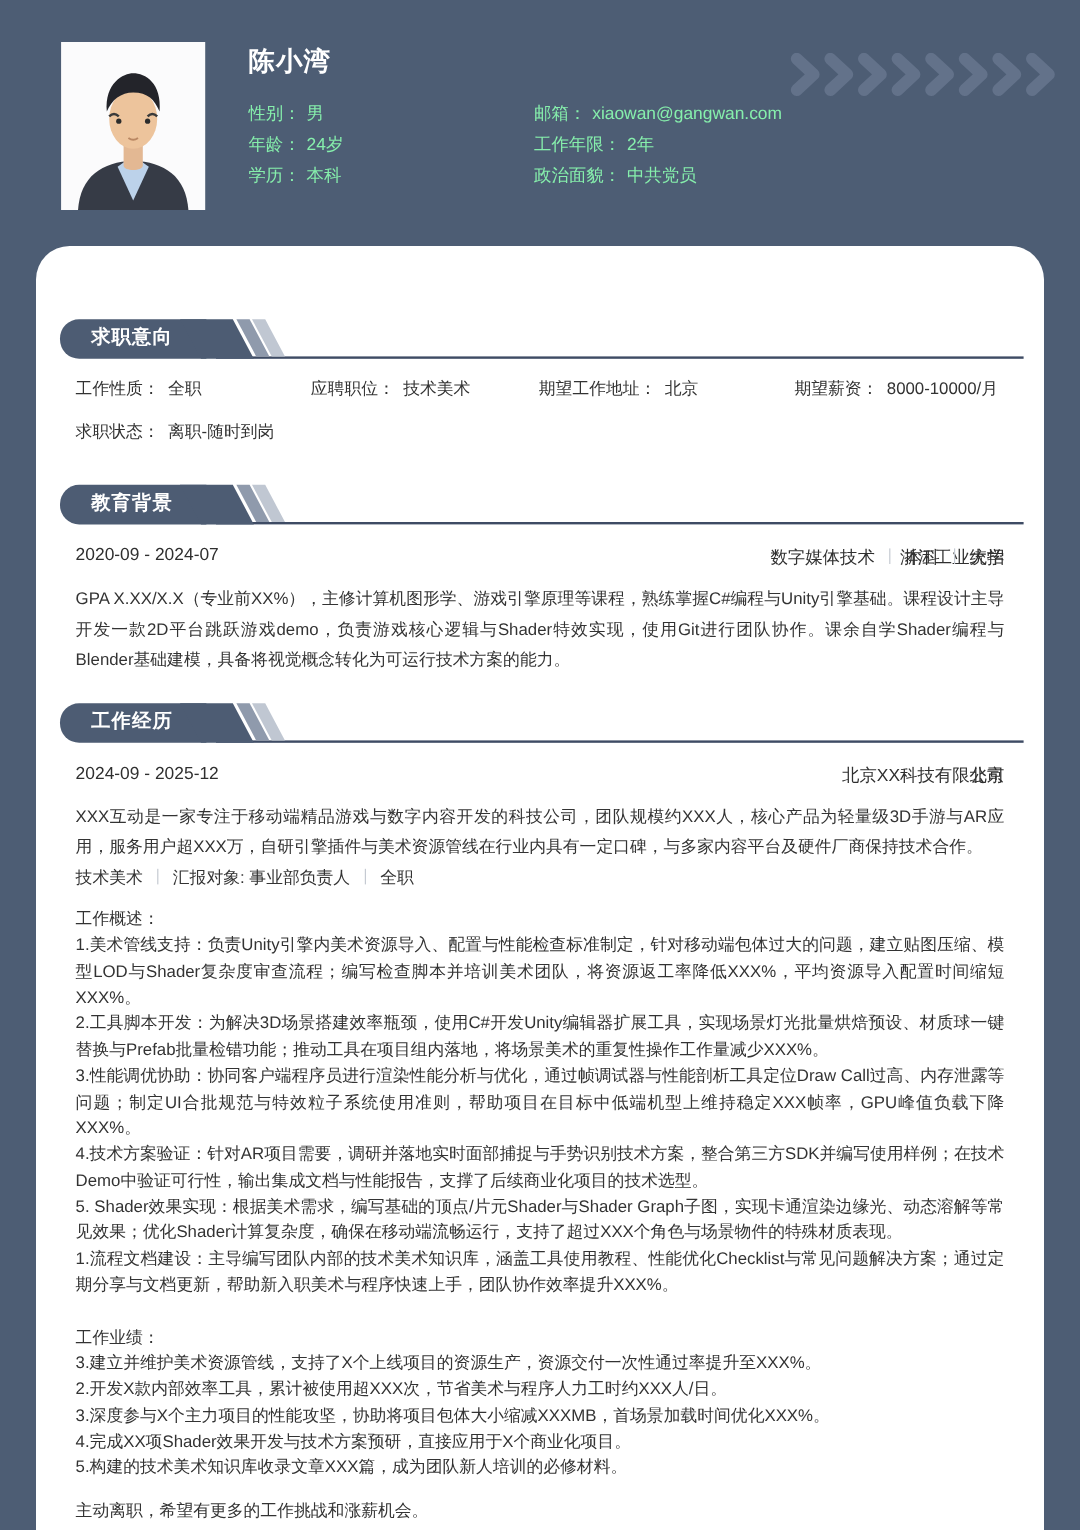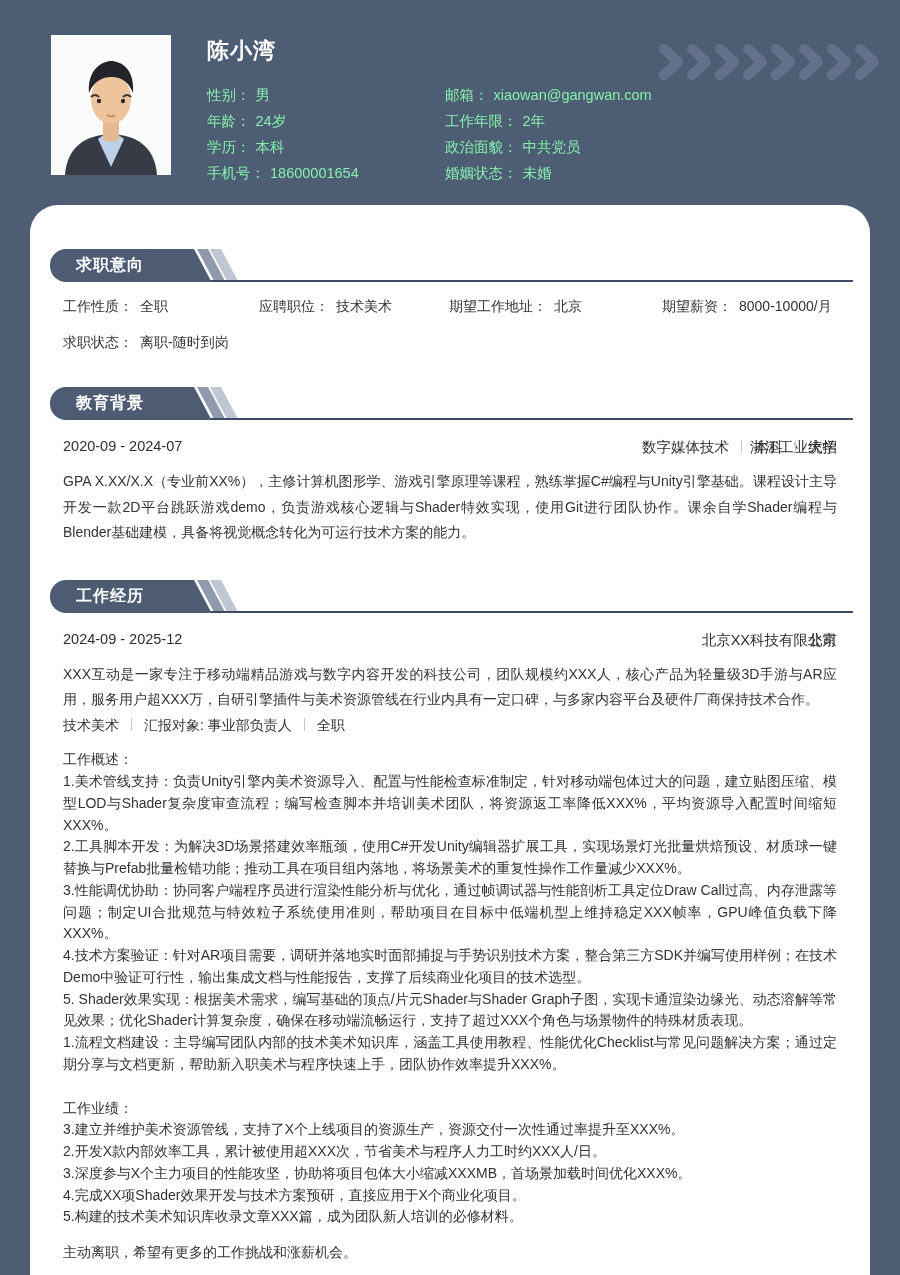--- a/index.html
+++ b/index.html
@@ -18,21 +18,21 @@
   .info-row{height:26px;line-height:26px;font-size:14.5px;color:#86efac;}
   .info-cell-l{position:absolute;left:0;}
   .info-cell-r{position:absolute;left:238px;}
   .info-row{position:relative;}
   .flabel{margin-right:5px;}
   .chevrons{position:absolute;right:10px;top:44px;}
   
   .card{
     position:absolute;left:30px;top:205px;width:840px;height:1070px;
     background:#ffffff;border-radius:28px 28px 0 0;
-    padding:44px 33px 0 33px;box-sizing:border-box;
+    padding:61px 33px 0 33px;box-sizing:border-box;
   }
   
   .sec-banner{position:relative;height:33px;margin-left:-13px;margin-right:-16px;}
   .sec-line{position:absolute;left:130px;right:0;bottom:0;height:2px;background:#3e4b64;}
   .b-main{position:absolute;left:0;top:0;bottom:0;width:122px;background:#4d5c73;border-radius:16px 0 0 16px;}
   .b-skew{position:absolute;left:100px;top:0;bottom:0;width:44px;background:#4d5c73;transform:skewX(28deg);transform-origin:0 0;}
   .b-stripe{position:absolute;top:0;bottom:2px;width:11px;transform:skewX(28deg);transform-origin:0 0;}
   .s1{left:147px;background:#8f9aac;}
   .s2{left:160px;background:#c0c7d2;}
   .b-title{position:absolute;left:26px;top:0;line-height:32px;font-size:16px;font-weight:bold;color:#ffffff;letter-spacing:1px;}
@@ -48,21 +48,21 @@
   .meta-center{display:block;text-align:right;width:100%;}
   .meta-right{position:absolute;right:0;top:0;}
   .para{font-size:14px;color:#333;line-height:25.5px;margin-top:11px;text-align:justify;overflow-wrap:break-word;}
   .divider{display:inline-block;width:1px;height:13px;background:#c5cad2;margin:0 12px;vertical-align:-1px;}
   .role-line{font-size:14px;color:#333;line-height:21.75px;margin-top:2px;}
   .list-block{font-size:14px;color:#333;line-height:21.75px;text-align:justify;overflow-wrap:break-word;}
   .mt14{margin-top:13px;}
   .mt24{margin-top:22px;}
   .leave{font-size:14px;color:#333;line-height:21.75px;margin-top:14px;}
   .sec-gap{margin-top:33px;}
-  .sec-gap-sm{margin-top:34px;}
+  .sec-gap-sm{margin-top:23px;}
 </style>
 </head>
 <body>
 
 <div class="header">
   <div class="photo">
     <svg width="120" height="140" viewBox="0 0 120 140">
       <rect x="0" y="0" width="120" height="140" fill="#fbfbfc"></rect>
       <path d="M14 140 C16 112 34 100 60 99 C86 100 104 112 106 140 Z" fill="#363b46"></path>
       <path d="M47 104 L60 132 L73 104 L66 99 L54 99 Z" fill="#bcd2ea"></path>
@@ -82,24 +82,20 @@
       <span class="info-cell-l"><span class="flabel">性别：</span><span>男</span></span>
       <span class="info-cell-r"><span class="flabel">邮箱：</span><span>xiaowan@gangwan.com</span></span>
     </div>
     <div class="info-row">
       <span class="info-cell-l"><span class="flabel">年龄：</span><span>24岁</span></span>
       <span class="info-cell-r"><span class="flabel">工作年限：</span><span>2年</span></span>
     </div>
     <div class="info-row">
       <span class="info-cell-l"><span class="flabel">学历：</span><span>本科</span></span>
       <span class="info-cell-r"><span class="flabel">政治面貌：</span><span>中共党员</span></span>
-    </div>
-    <div class="info-row">
-      <span class="info-cell-l"><span class="flabel">手机号：</span><span>18600001654</span></span>
-      <span class="info-cell-r"><span class="flabel">婚姻状态：</span><span>未婚</span></span>
     </div>
   </div>
 
   <svg class="chevrons" width="232" height="36" viewBox="0 0 232 36">
     <g stroke="#63728a" stroke-width="10" stroke-linecap="round" stroke-linejoin="round" fill="none">
       <path d="M6 5 L20 18 L6 31"></path>
       <path d="M34 5 L48 18 L34 31"></path>
       <path d="M62 5 L76 18 L62 31"></path>
       <path d="M90 5 L104 18 L90 31"></path>
       <path d="M118 5 L132 18 L118 31"></path>

